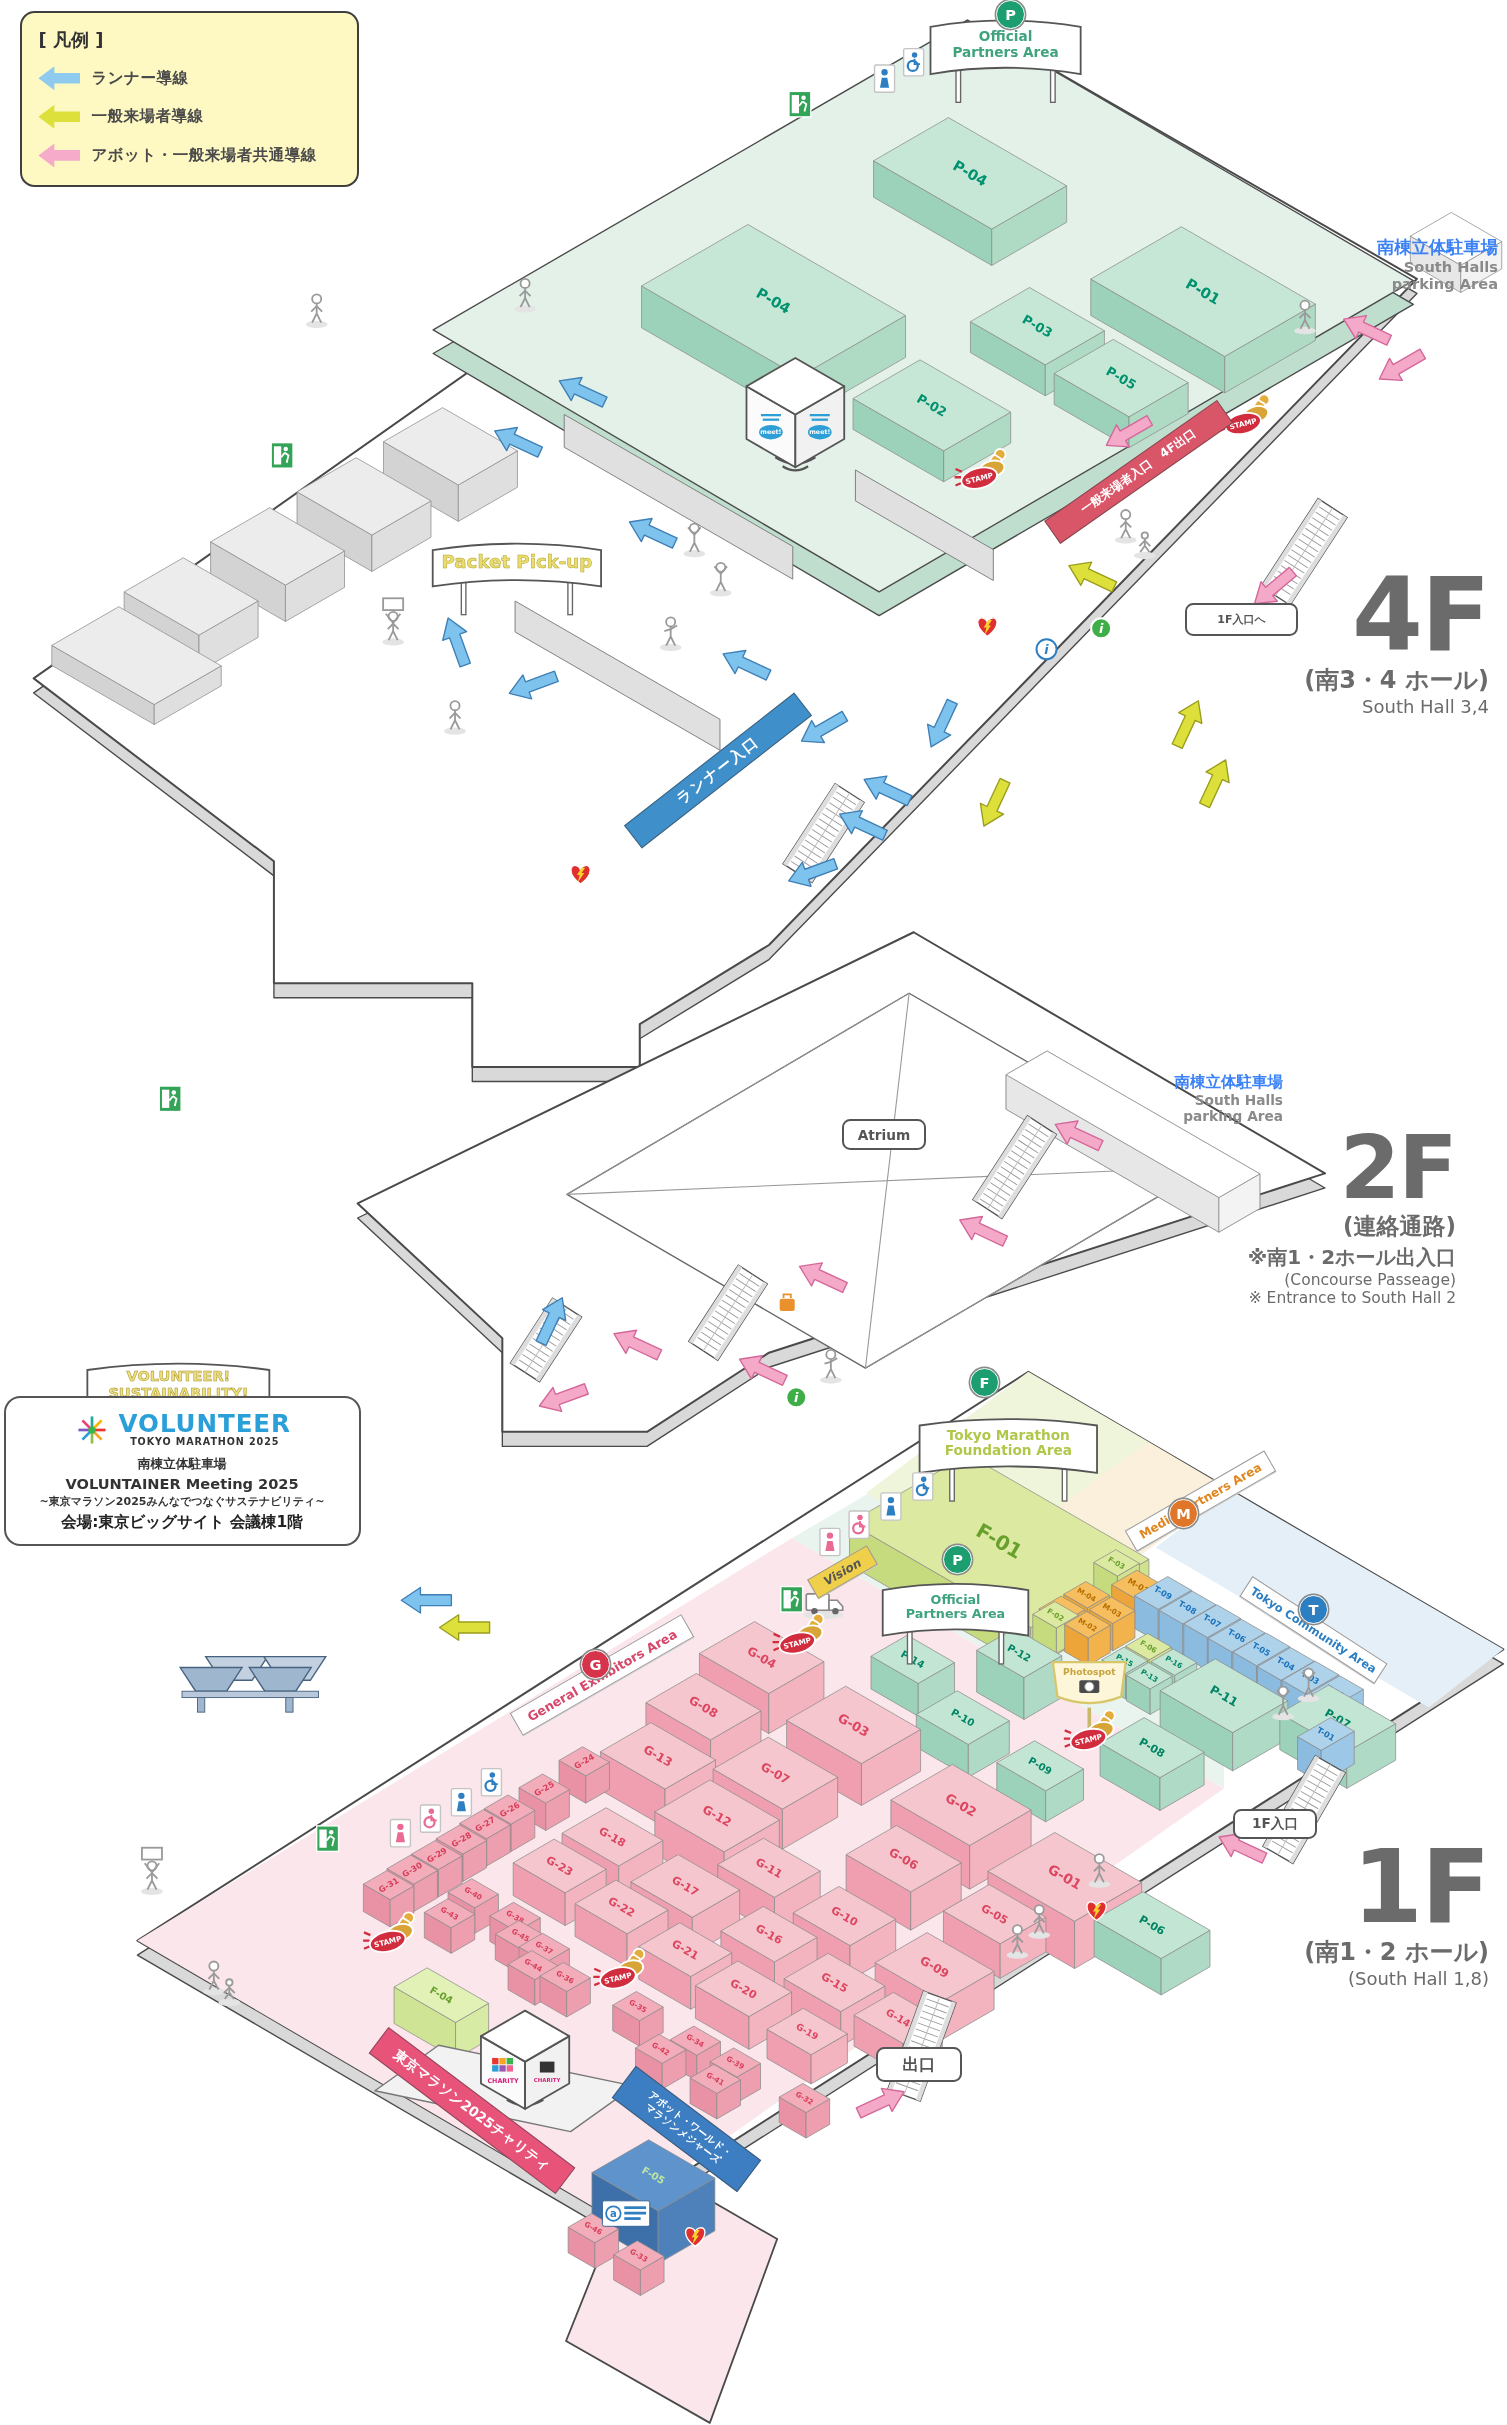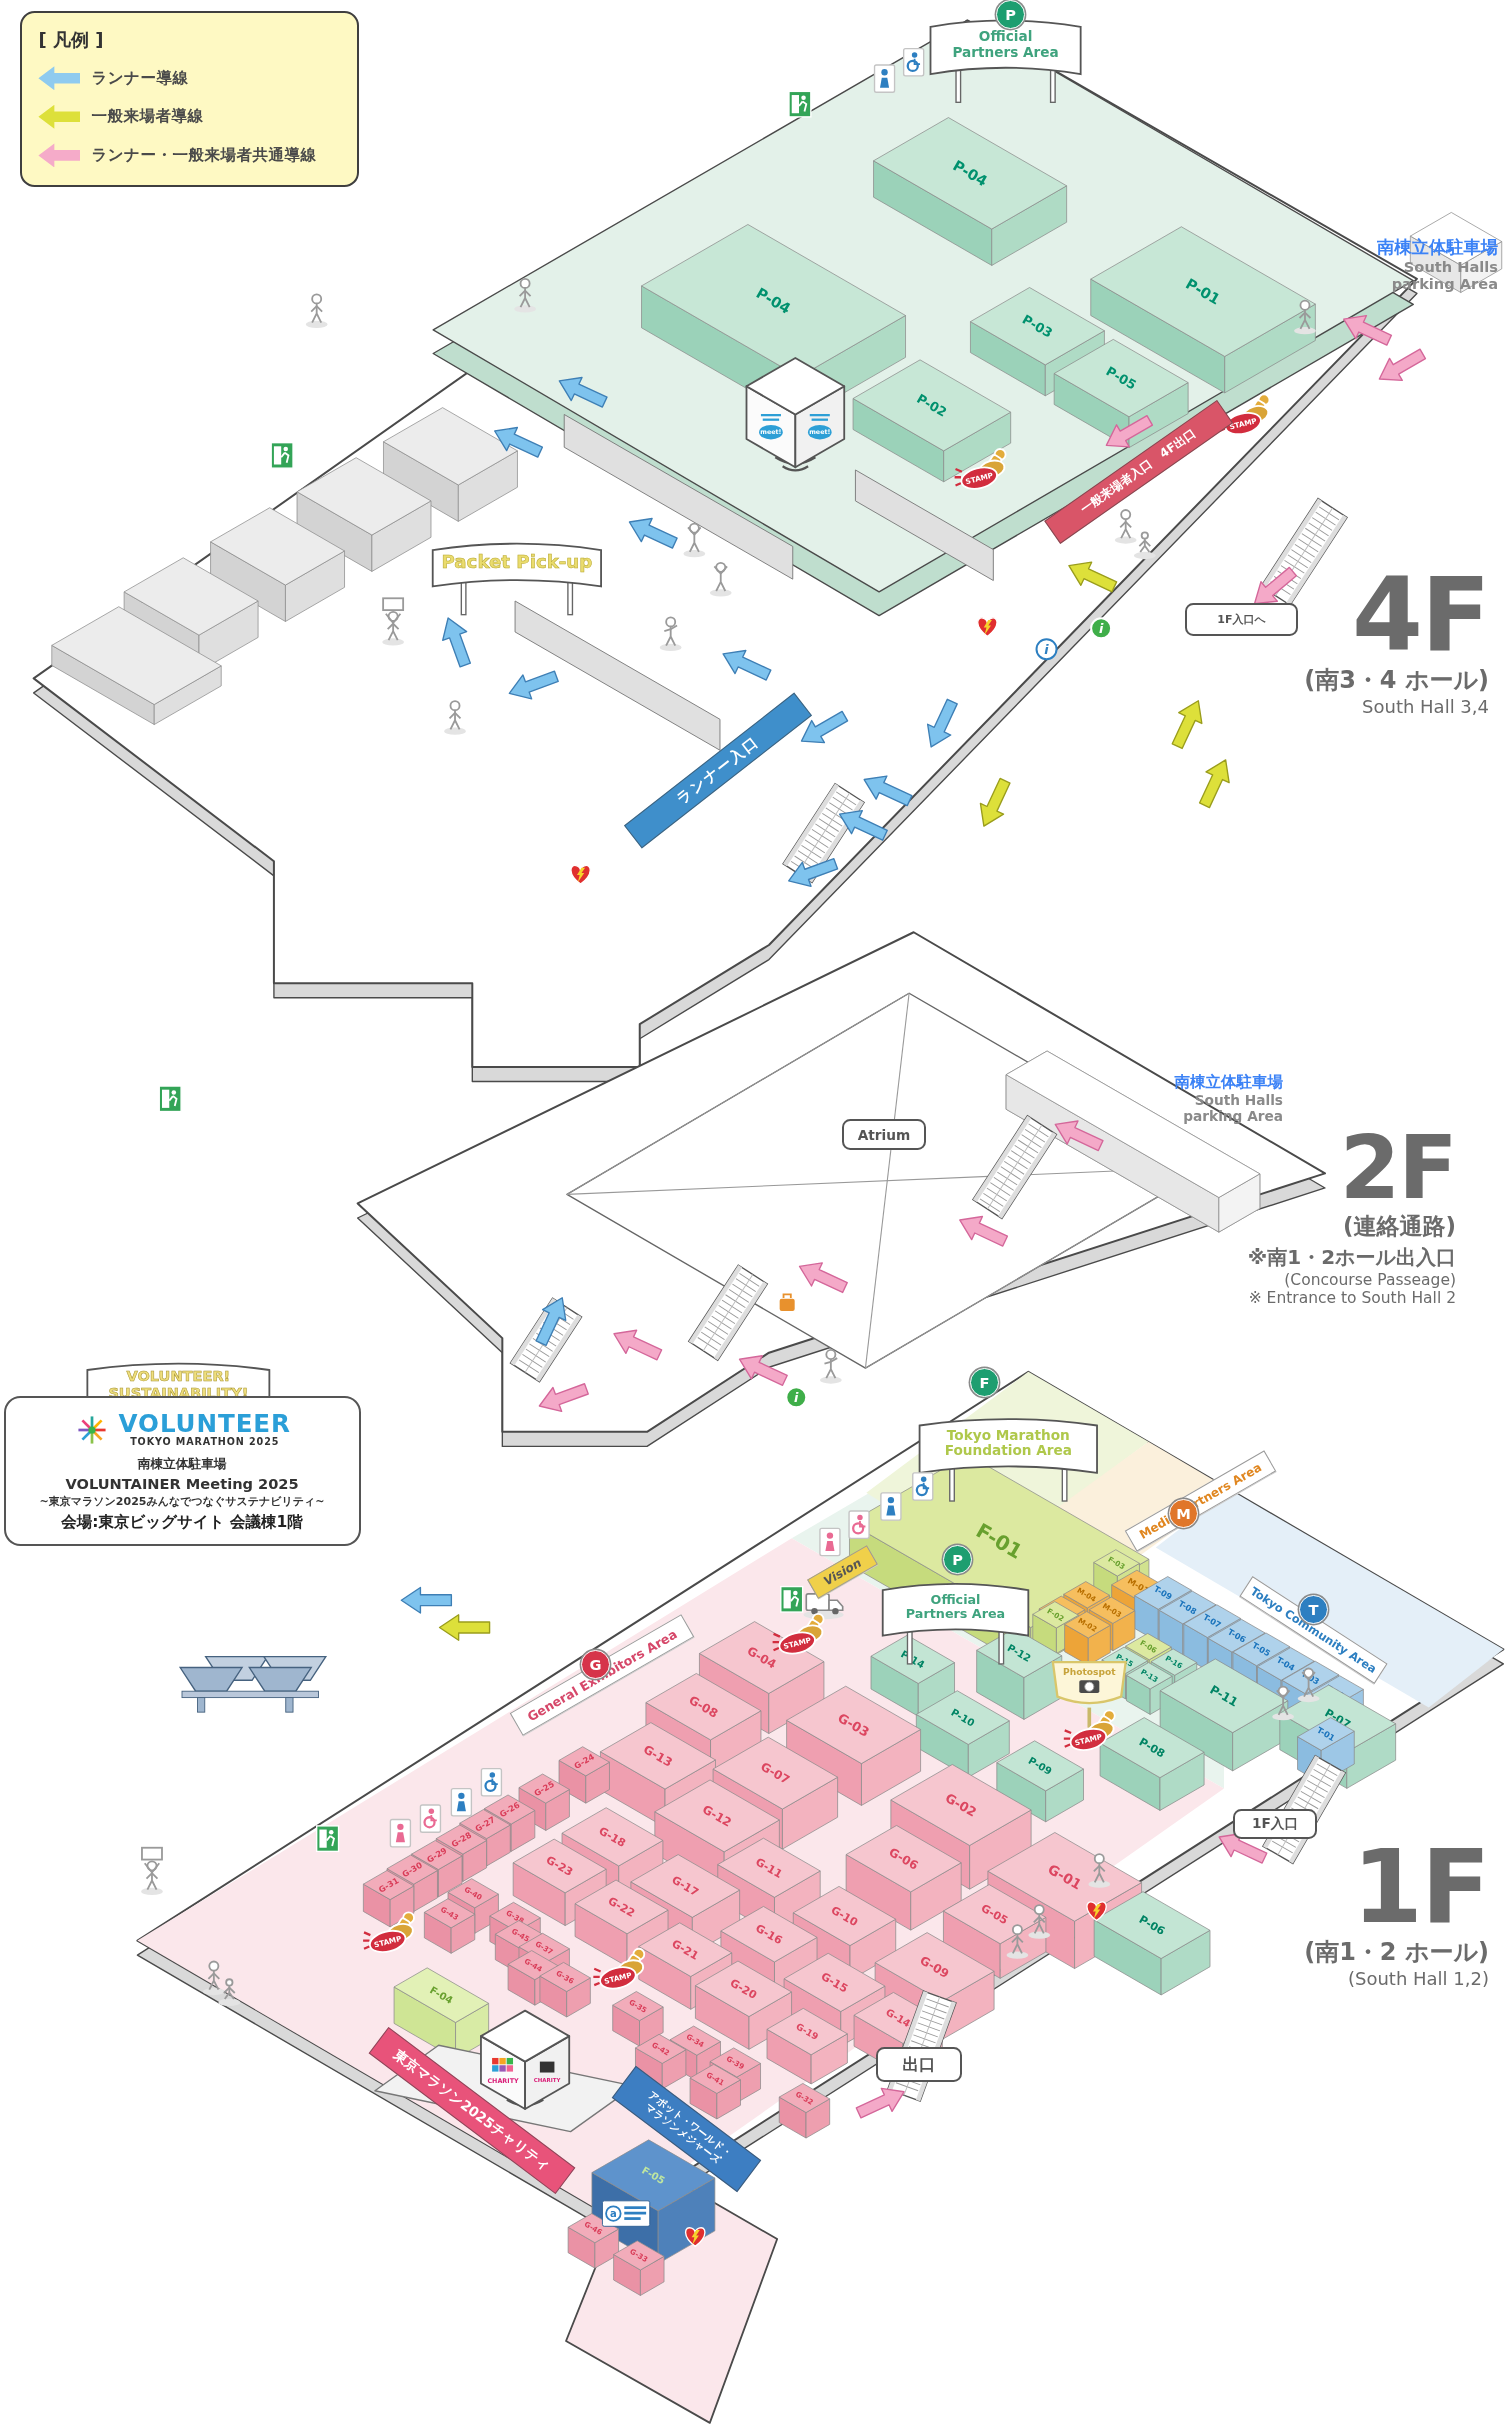--- a/index.html
+++ b/index.html
@@ -1173,21 +1173,21 @@
     <div class="legend-row">
       <span class="larrow" style="background: rgb(143, 203, 239);"></span>
       <span class="legend-label">ランナー導線</span>
     </div>
     <div class="legend-row">
       <span class="larrow" style="background: rgb(221, 224, 58);"></span>
       <span class="legend-label">一般来場者導線</span>
     </div>
     <div class="legend-row">
       <span class="larrow" style="background: rgb(245, 171, 201);"></span>
-      <span class="legend-label">ランナー・一般来場者共通導線</span>
+      <span class="legend-label">アボット・一般来場者共通導線</span>
     </div>
   </div>
 
   <div class="abs ptext" style="left:1229px;top:235px;width:269px;">
     <div class="jp">南棟立体駐車場</div>
     <div class="en">South Halls</div>
     <div class="en">parking Area</div>
   </div>
 
   <div class="abs flabel" style="left:1201px;top:572px;width:288px;">
@@ -1206,21 +1206,21 @@
     <div class="big" style="font-size:87px;">2F</div>
     <div class="jp" style="font-size:23px;">(連絡通路)</div>
     <div class="jp" style="font-size:20px;margin-top:1.8px;">※南1・2ホール出入口</div>
     <div class="en" style="font-size:15.5px;">(Concourse Passeage)</div>
     <div class="en" style="font-size:15.5px;">※ Entrance to South Hall 2</div>
   </div>
 
   <div class="abs flabel" style="left:1201px;top:1844px;width:288px;">
     <div class="big">1F</div>
     <div class="jp">(南1・2 ホール)</div>
-    <div class="en">(South Hall 1,2)</div>
+    <div class="en">(South Hall 1,8)</div>
   </div>
 
   <div class="abs tag" style="left:1185px;top:603px;width:109px;height:29px;font-size:11px;">1F入口へ</div>
   <div class="abs tag" style="left:842px;top:1119px;width:80px;height:27px;font-size:13.7px;">Atrium</div>
   <div class="abs tag" style="left:1233px;top:1809px;width:80px;height:25.5px;font-size:13.7px;">1F入口</div>
   <div class="abs tag" style="left:876px;top:2047px;width:82px;height:31px;font-size:16.4px;">出口</div>
 
   <div class="abs banner" style="left:1033px;top:458px;width:209px;height:25.5px;background:#D95568;transform:rotate(-35deg);font-size:12px;gap:12.7px;">
     <span>一般来場者入口</span>
     <span>4F出口</span>

